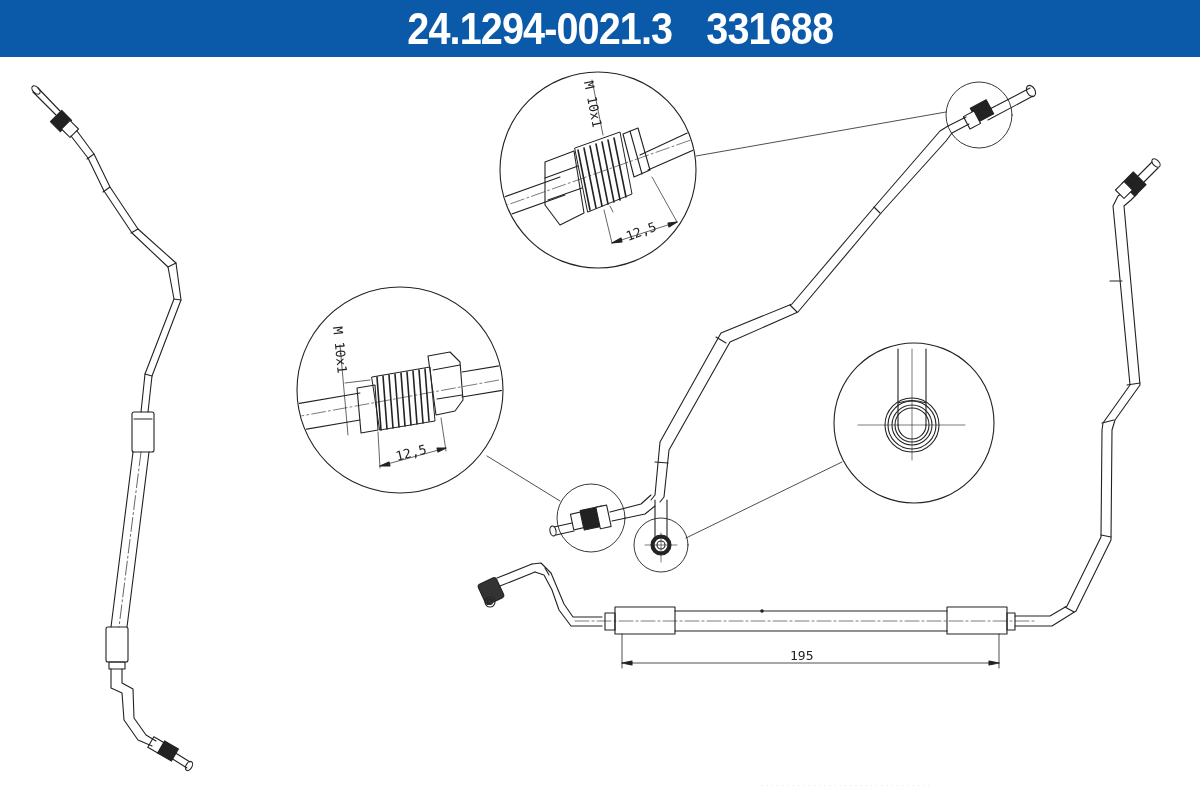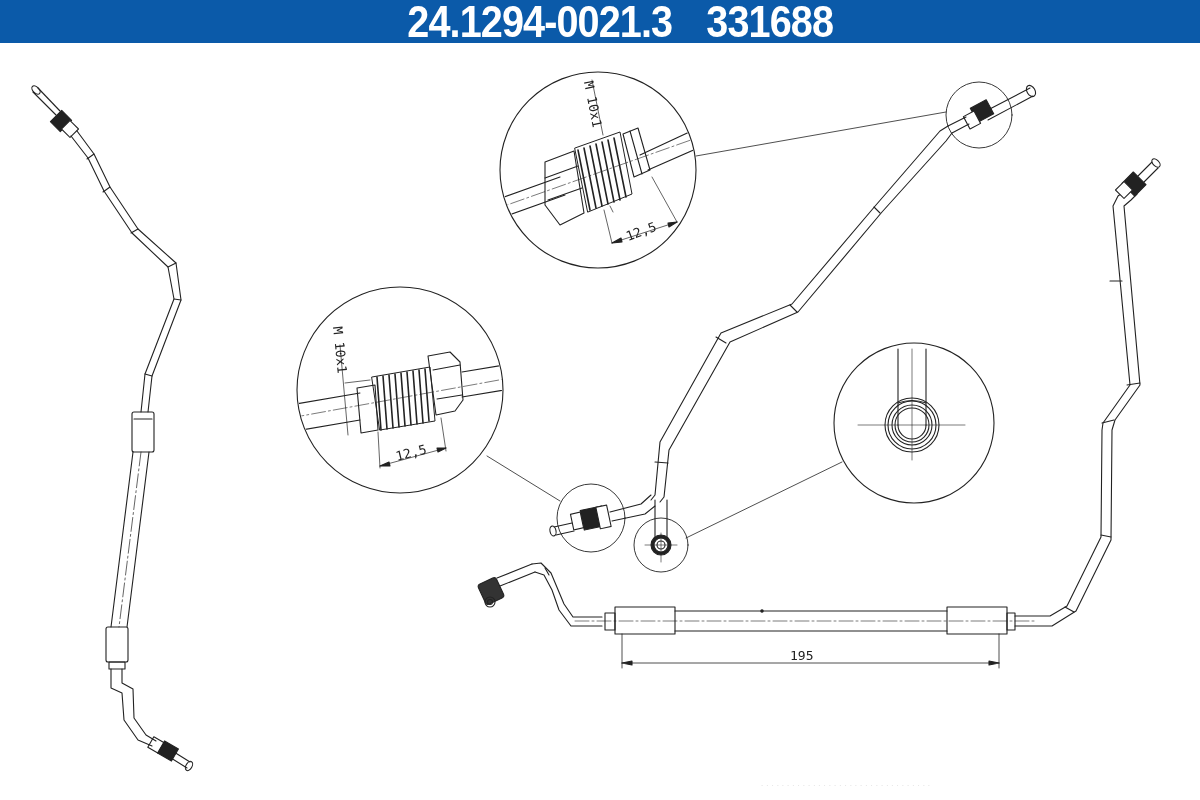--- a/index.html
+++ b/index.html
@@ -1,18 +1,18 @@
 <!DOCTYPE html>
 <html><head>
 <meta charset="utf-8">
 <style>
   html, body { margin: 0; padding: 0; background: #ffffff; }
   body { width: 1200px; height: 800px; position: relative; overflow: hidden;
          font-family: "Liberation Sans", sans-serif; }
-  .header { position: absolute; left: 0; top: 0; width: 1200px; height: 43px;
+  .header { position: absolute; left: 0; top: 0; width: 1200px; height: 57px;
             background: #0b5aa9; display: flex; align-items: center; justify-content: center; }
   .header-text { color: #ffffff; font-family: "Liberation Sans", sans-serif; font-weight: bold;
                  font-size: 44px; letter-spacing: -1px; transform: scaleX(0.9); white-space: pre; }
   .header-text span { display: inline-block; }
   .gap { width: 38px; }
   svg.drawing { position: absolute; left: 0; top: 57px; }
   .dim { font-family: "DejaVu Sans Mono", monospace; font-size: 13px; fill: #222; }
   .footer-faint { position: absolute; left: 760px; top: 782px; color: #e4e4e4;
                   font-family: "DejaVu Sans Mono", monospace; font-size: 7px; letter-spacing: 1px; }
 </style>

